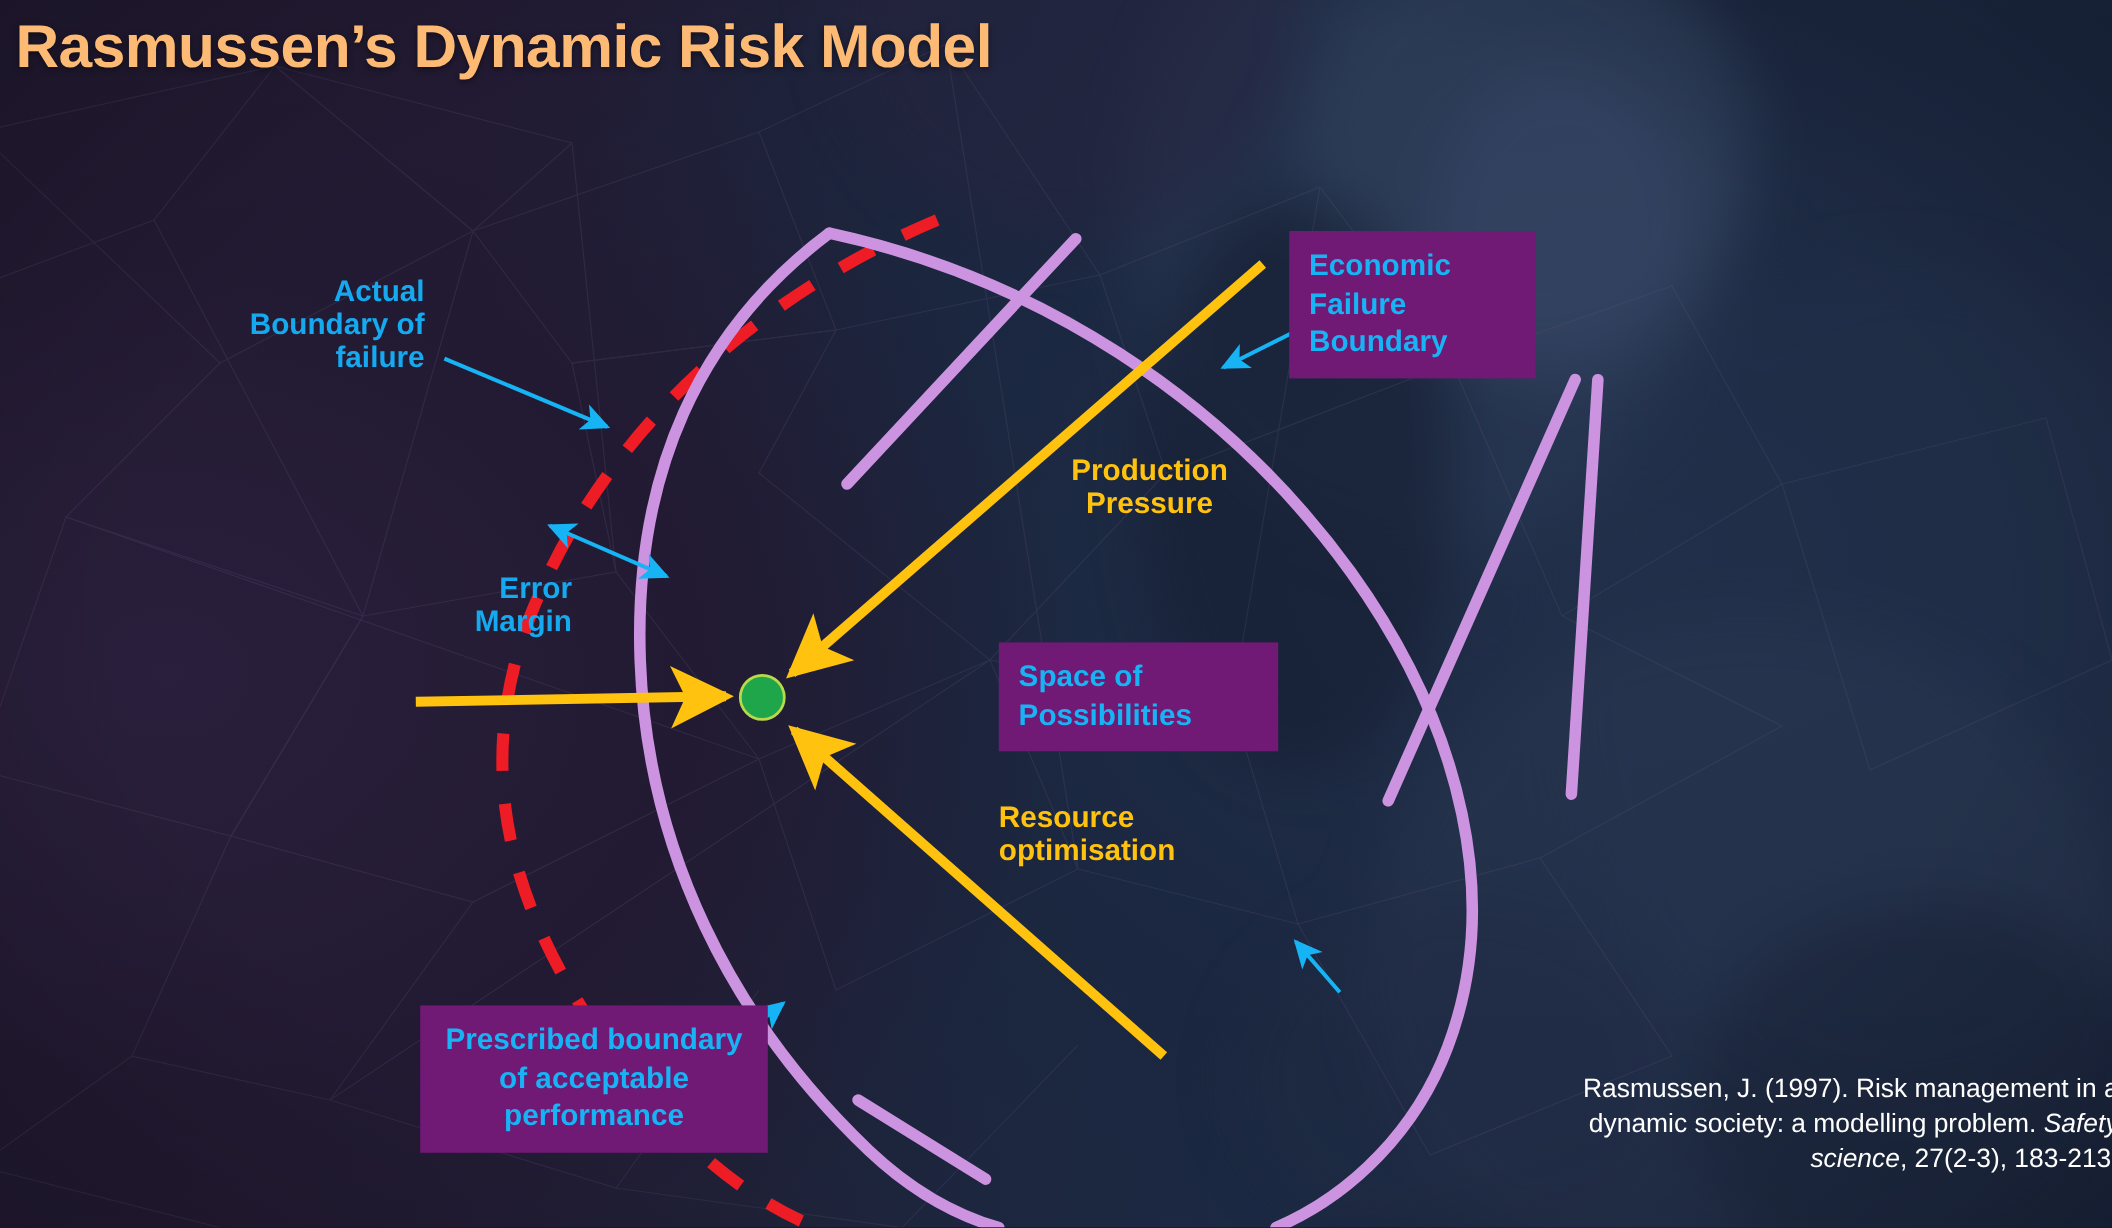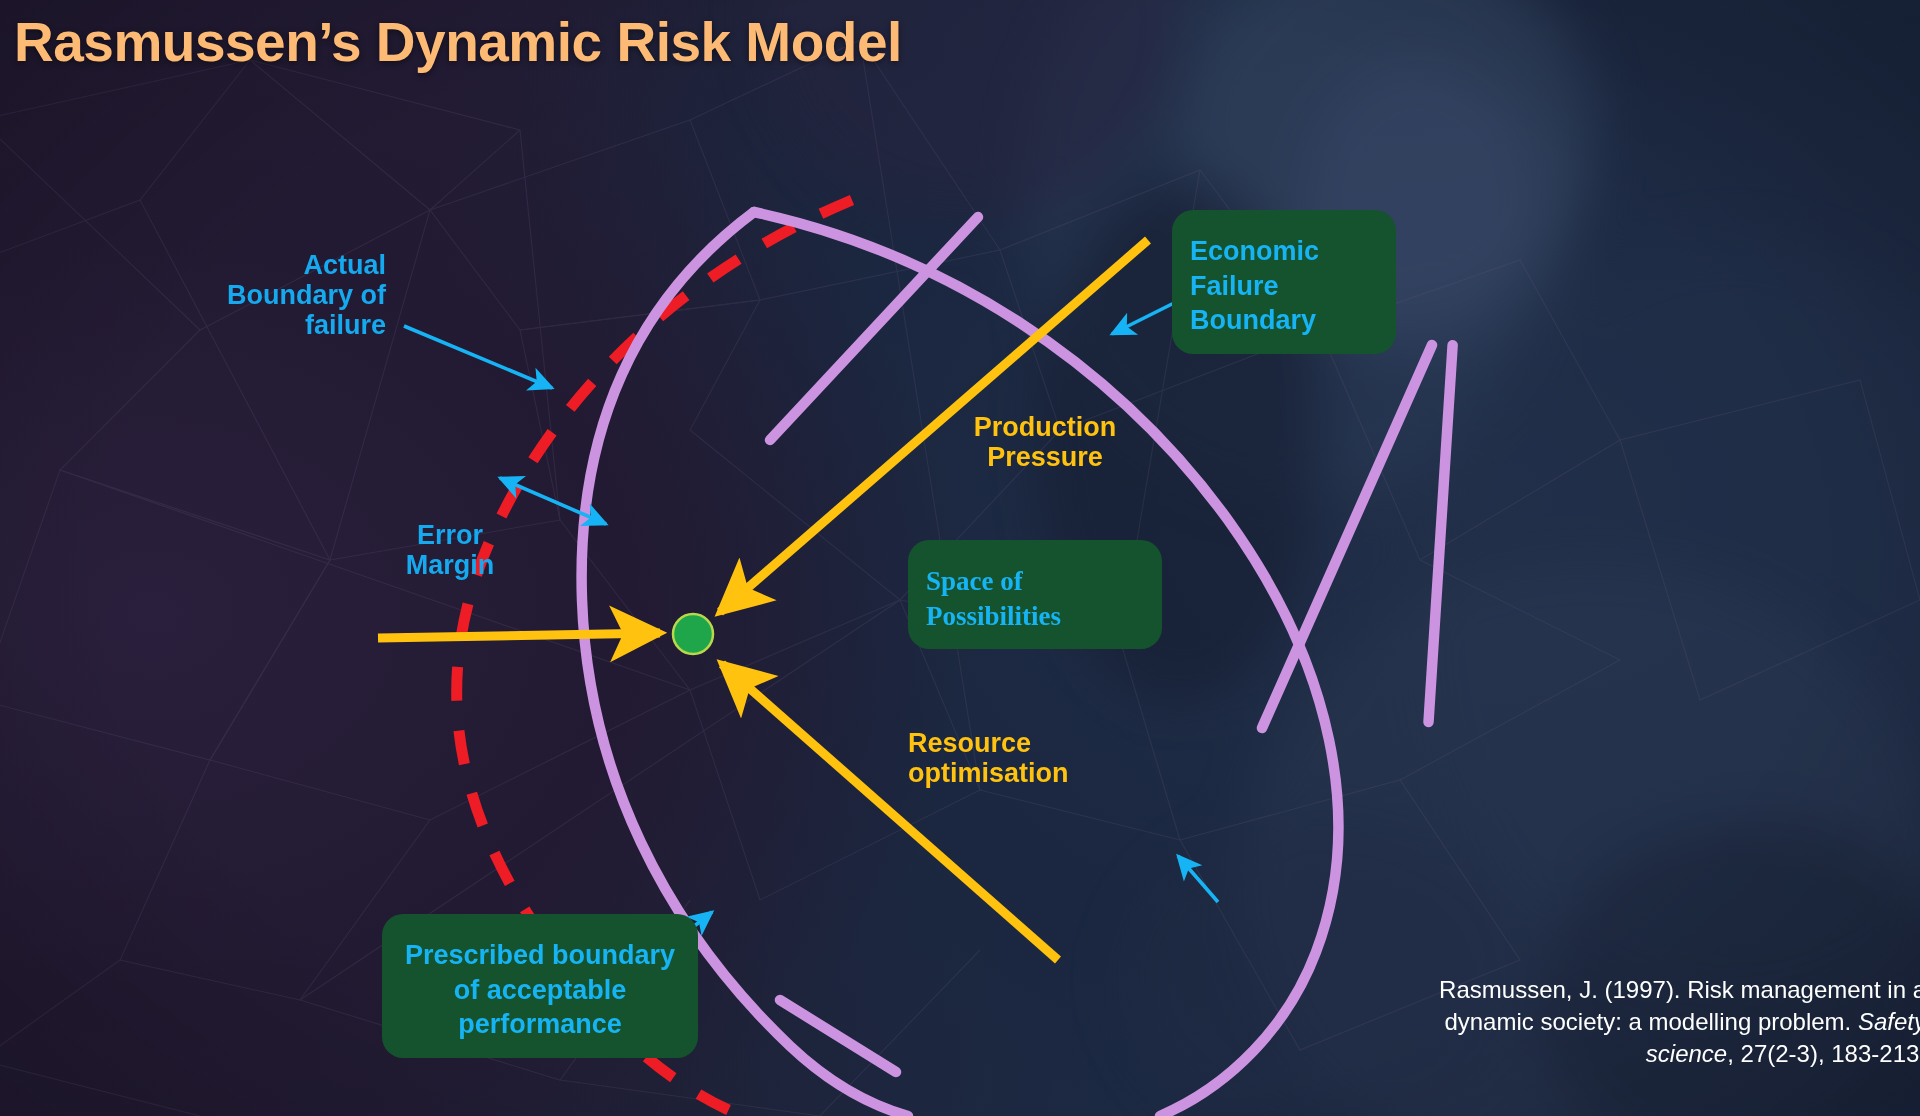--- a/index.html
+++ b/index.html
@@ -29,31 +29,31 @@
   
   .t{position:absolute;white-space:pre-line;line-height:1.12;}
 
   #title{left:14px;top:12px;font-size:55px;font-weight:bold;color:#fdba74;
     letter-spacing:-0.5px;text-shadow:0 2px 6px rgba(0,0,0,.45);}
 
   .cyan{color:#15aaf0;}
 
   .lbl{font-size:27px;font-weight:600;}
 
-  .chip{position:absolute;background:#14532d;padding:24px 18px 16px 18px;
-        font-size:27px;font-weight:600;color:#17b4f5;line-height:1.28;border-radius:21px;}
+  .chip{position:absolute;background:#701a75;padding:14px 18px 16px 18px;
+        font-size:27px;font-weight:600;color:#17b4f5;line-height:1.28;}
 
   #lbl-actual{left:176px;top:250px;width:210px;text-align:right;}
-  #lbl-error{left:380px;top:520px;width:140px;text-align:center;}
+  #lbl-error{left:380px;top:520px;width:140px;text-align:right;}
   #lbl-counter{left:150px;top:582px;width:210px;text-align:right;color:#ffc20e;}
   #lbl-production{left:960px;top:412px;width:170px;text-align:center;color:#ffc20e;}
   #lbl-resource{left:908px;top:728px;width:210px;text-align:left;color:#ffc20e;}
 
   #chip-economic{left:1172px;top:210px;width:188px;}
-  #chip-space{left:908px;top:540px;width:218px;font-family:Liberation Serif, serif;}
+  #chip-space{left:908px;top:584px;width:218px;}
   #chip-unaccept{left:1116px;top:928px;width:232px;}
   #chip-prescribed{left:382px;top:914px;width:280px;text-align:center;}
 
   #citation{position:absolute;right:-6px;top:974px;width:520px;text-align:right;
     color:#ffffff;font-size:24px;line-height:1.33;}
   #citation .it{font-style:italic;}
 </style>
 </head>
 <body>
 

